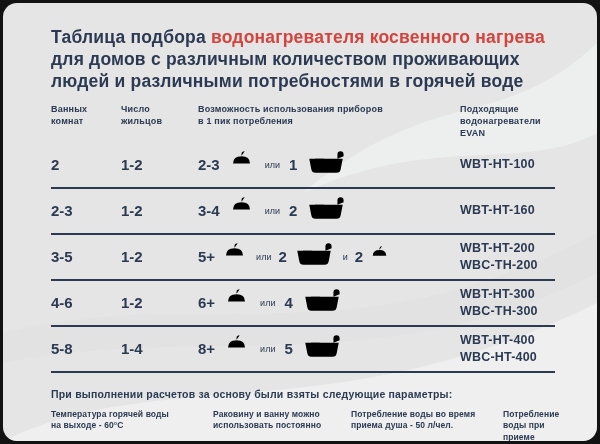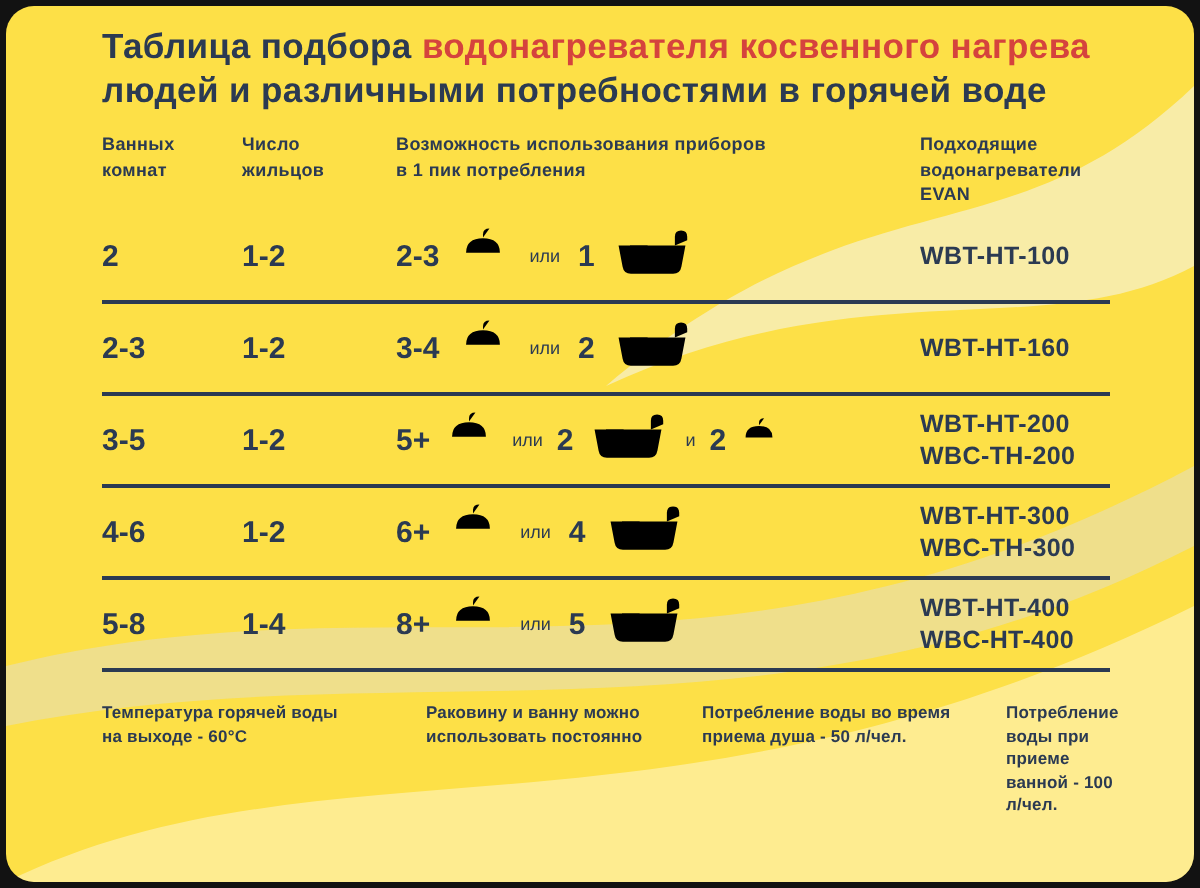--- a/index.html
+++ b/index.html
@@ -4,24 +4,24 @@
 <style>
   html,body{margin:0;padding:0;}
   body{
     width:600px;height:444px;
     background:#121212;
     font-family:"Liberation Sans","DejaVu Sans",sans-serif;
     position:relative;overflow:hidden;
   }
   .card{
     position:absolute;left:3px;top:3px;right:3px;bottom:3px;
-    background:#fde047;
+    background:#e5e5e5;
     border-radius:14px;
     overflow:hidden;
-    padding:9px 42px 14px 48px;
+    padding:23px 42px 14px 48px;
     box-sizing:border-box;
     color:#2b3a52;
   }
   .waves{position:absolute;left:0;top:0;width:100%;height:100%;pointer-events:none;}
   .content{position:relative;}
   .pre{white-space:pre-line;}
   
   .title{margin:0 0 10px 0;font-size:17.5px;font-weight:700;line-height:1.27;letter-spacing:.2px;color:#2b3a52;}
   .title .tl{display:block;}
   .title .red{color:#d5433d;}
@@ -79,20 +79,21 @@
         <path d="M13.5 26.5 L11.5 31.5"></path>
         <path d="M36.5 26.5 L38.5 31.5"></path>
         <path d="M12.5 10.5 V17.5 Q12.5 19.5 14.5 19.5 H20.5 Q22.5 19.5 22.5 17.5 V10.5"></path>
       </symbol>
     </defs>
   </svg>
 
   <div class="content">
     <h1 class="title">
       <span class="tl"><span>Таблица подбора </span><span class="red">водонагревателя косвенного нагрева</span></span>
+      <span class="tl">для домов с различным количеством проживающих</span>
       <span class="tl">людей и различными потребностями в горячей воде</span>
     </h1>
 
     <div>
 
       <div class="thead">
         <div class="th pre">Ванных
 комнат</div>
         <div class="th pre">Число
 жильцов</div>
@@ -202,20 +203,21 @@
         </div>
         <div class="models">
           <span>WBT-HT-400</span>
           <span>WBC-HT-400</span>
         </div>
       </div>
 
     </div>
 
     <div class="footer">
+      <div class="fhead">При выполнении расчетов за основу были взяты следующие параметры:</div>
       <div class="fnotes">
         <div class="note pre">Температура горячей воды
 на выходе - 60°С</div>
         <div class="note pre">Раковину и ванну можно
 использовать постоянно</div>
         <div class="note pre">Потребление воды во время
 приема душа - 50 л/чел.</div>
         <div class="note pre">Потребление воды при
 приеме ванной - 100 л/чел.</div>
       </div>

